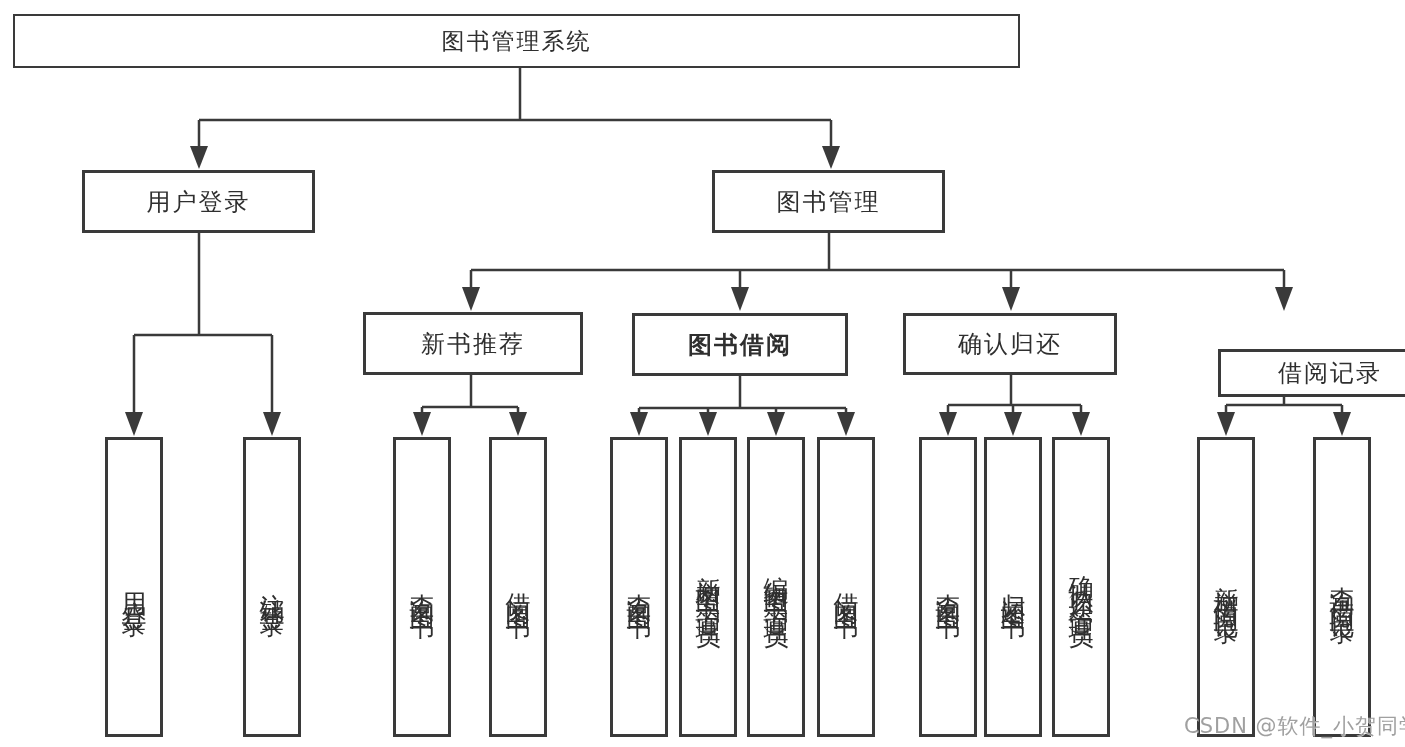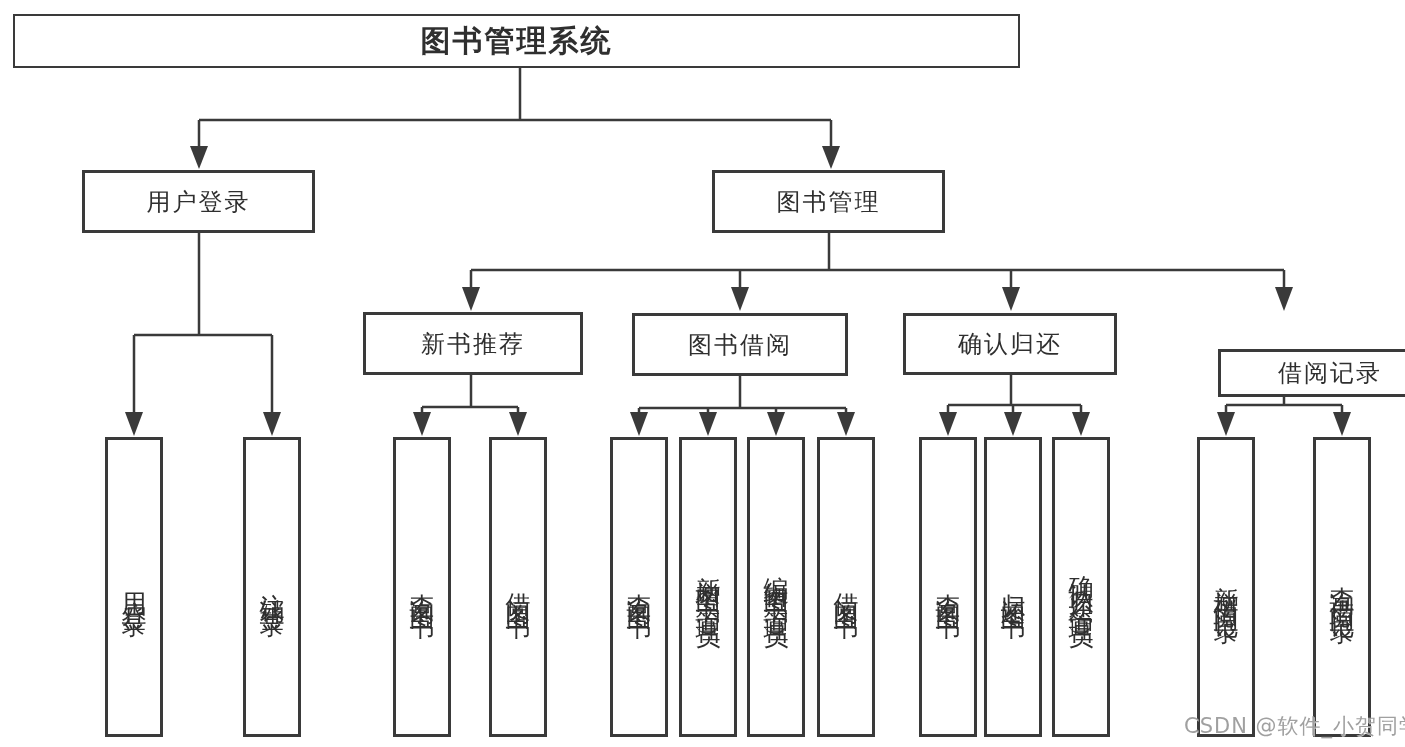--- a/index.html
+++ b/index.html
@@ -14,27 +14,27 @@
   .box{
     position:absolute;z-index:2;
     box-sizing:border-box;
     background:#ffffff;
     border:3px solid #3a3a3a;
     display:flex;align-items:center;justify-content:center;
     color:#2f2f2f;
   }
   .hlabel{font-size:24px;letter-spacing:2px;white-space:nowrap;}
   .root{left:13px;top:14px;width:1007px;height:54px;border-width:2px;}
-  .root .hlabel{font-size:30px;font-weight:bold;}
+  .root .hlabel{font-size:23px;}
   
   .n-user-login{left:82px;top:170px;width:233px;height:63px;}
   .n-book-mgmt{left:712px;top:170px;width:233px;height:63px;}
   
   .n-newbook{left:363px;top:312px;width:220px;height:63px;}
-  .n-bookborrow{left:632px;top:313px;width:216px;height:63px;}
+  .n-bookborrow{left:632px;top:313px;width:216px;height:63px;font-weight:bold;}
   .n-currentborrow{left:903px;top:313px;width:214px;height:62px;}
   .n-records{left:1218px;top:313px;width:224px;height:48px;margin-top:36px;}
   
   .leaf{width:58px;height:300px;top:437px;}
   .leaf .vlabel{
     writing-mode:vertical-rl;
     text-orientation:mixed;
     font-size:25px;
     letter-spacing:7px;
     line-height:1;

